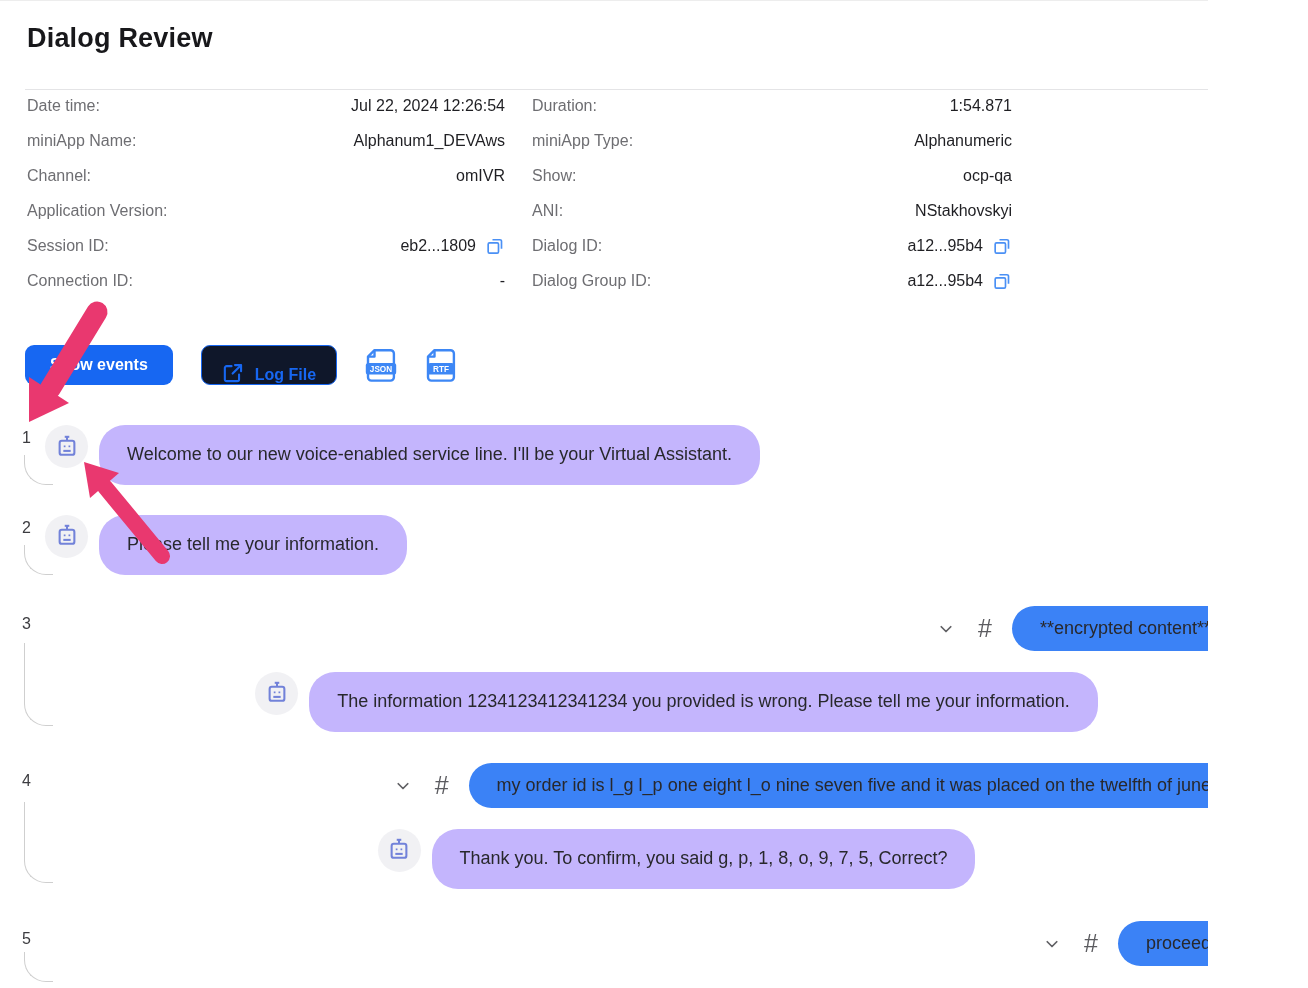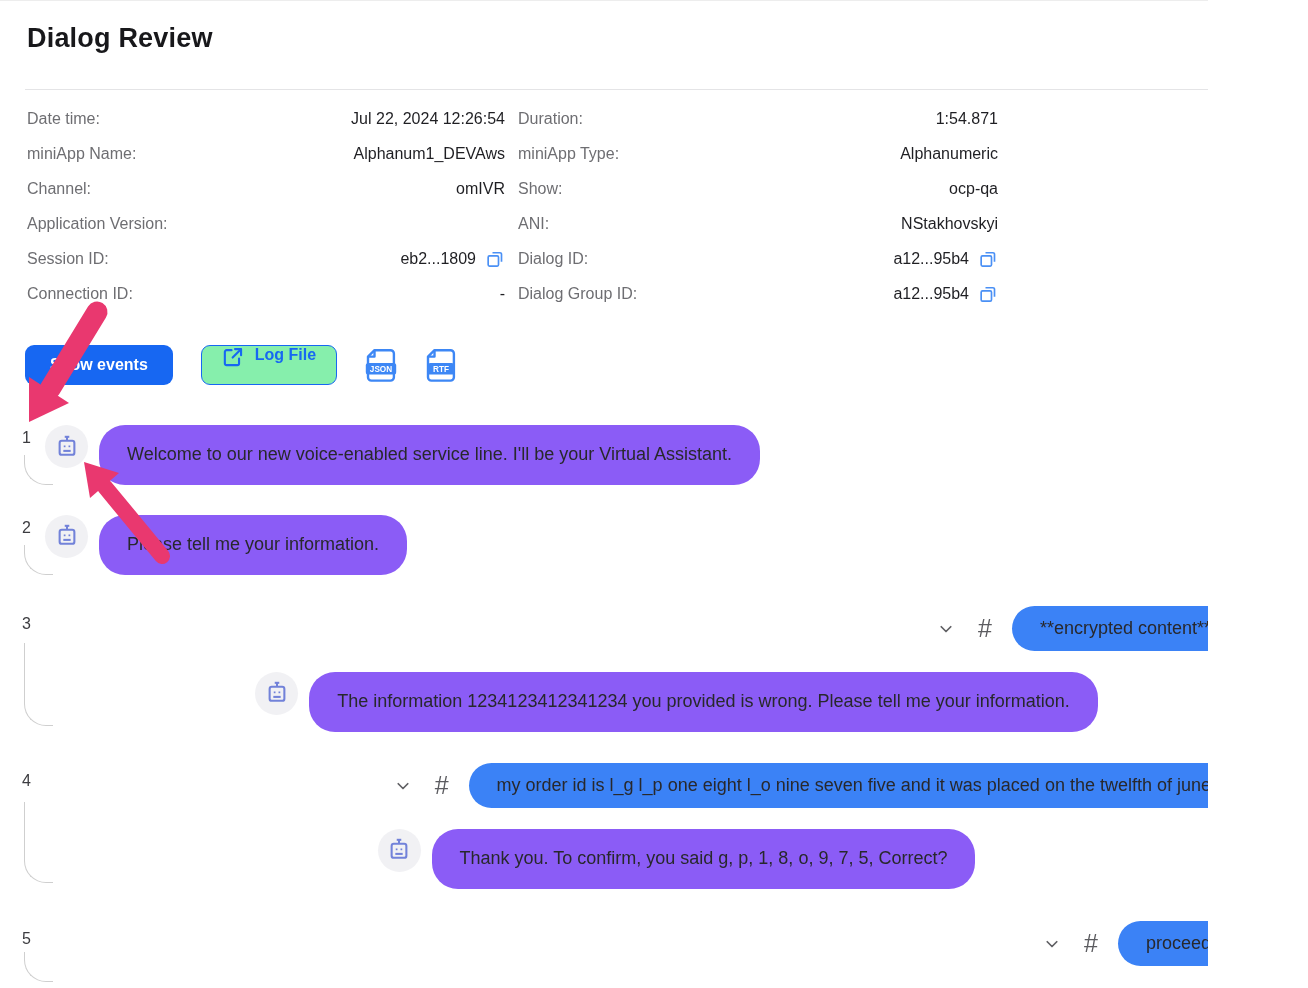--- a/index.html
+++ b/index.html
@@ -8,41 +8,41 @@
     background:#ffffff; font-family:"Liberation Sans", sans-serif;
     box-sizing:border-box; border-top:1px solid #ededed;
   }
   .title {
     position:absolute; left:27px; top:22px;
     font-size:27px; font-weight:600; color:#18181b; letter-spacing:.2px;
   }
   .divider { position:absolute; left:25px; right:0; top:88px; height:1px; background:#e4e4e6; }
 
   
-  .meta { position:absolute; left:27px; top:100px; display:flex; gap:13px; }
+  .meta { position:absolute; left:27px; top:87px; display:flex; gap:27px; }
   .meta-col { display:flex; flex-direction:column; }
   .meta-col.left  { width:478px; }
   .meta-col.right { width:480px; }
   .meta-row { height:35px; display:flex; align-items:center; font-size:16px; }
   .meta-label { color:#6e6e72; }
   .meta-value-wrap { margin-left:auto; display:flex; align-items:center; gap:9px; }
   .meta-value { color:#1f1f23; }
   .copy-btn { background:none; border:none; padding:0; display:flex; cursor:pointer; }
 
   
   .toolbar { position:absolute; left:25px; top:344px; display:flex; align-items:center; gap:28px; height:40px; }
   .btn-primary {
     height:40px; padding:0 25px; background:#1767F2; color:#fff;
     font-weight:700; font-size:16px; border:none; border-radius:9px;
     display:flex; align-items:center; font-family:inherit; cursor:pointer;
   }
   .btn-outline {
-    height:40px; padding:0 20px; background:#86efac; color:#1767F2;
+    height:40px; padding:0 20px; background:#0f172a; color:#1767F2;
     font-weight:700; font-size:16px; border:1.6px solid #1767F2; border-radius:9px;
-    display:flex; align-items:flex-start; gap:11px; font-family:inherit; cursor:pointer;
+    display:flex; align-items:flex-end; gap:11px; font-family:inherit; cursor:pointer;
   }
   .file-btn { background:none; border:none; padding:0; display:flex; cursor:pointer; }
 
   
   .chat { position:absolute; left:0; top:424px; width:1308px; }
   .group { position:relative; }
   .g2 { margin-top:30px; }
   .g3 { margin-top:23px; }
   .g4 { margin-top:23px; }
   .g5 { margin-top:24px; }
@@ -58,21 +58,21 @@
   .g4 .connector { top:47px; height:80px; }
   .g5 .connector { top:39px; height:29px; }
 
   .bot-row { display:flex; align-items:flex-start; padding-left:45px; }
   .g3 .bot-row, .g4 .bot-row { margin-top:12px;justify-content:center; }
   .bot-avatar {
     width:43px; height:43px; border-radius:50%; background:#F1F1F4;
     display:flex; align-items:center; justify-content:center; flex:none; margin-right:11px;
   }
   .bot-bubble {
-    background:#8b5cf6; border-radius:26px; padding:16px 28px;
+    background:#c4b5fd; border-radius:26px; padding:16px 28px;
     font-size:18px; color:#28282c; line-height:1.55; max-width:880px;
   }
 
   .user-row { display:flex; align-items:center; justify-content:flex-end; padding-right:8px; }
   .chev { margin-right:22px; display:flex; background:none; border:none; padding:0; cursor:pointer; }
   .hash { margin-right:20px; font-size:25px; color:#5c5c60; background:none; border:none; padding:0; font-family:inherit; cursor:pointer; }
   .user-bubble {
     background:#3b82f6; border-radius:24px; padding:12px 28px;
     font-size:18px; color:#28282c; max-width:880px;
   }

